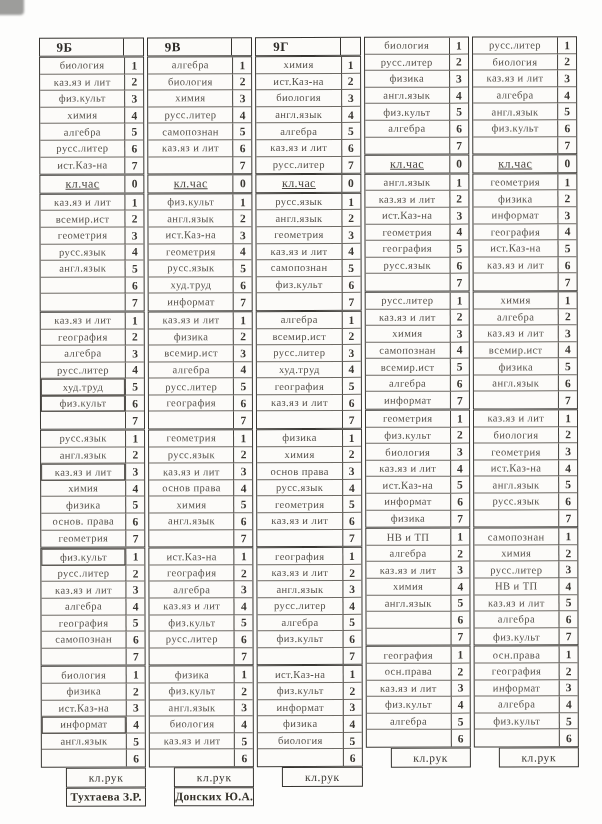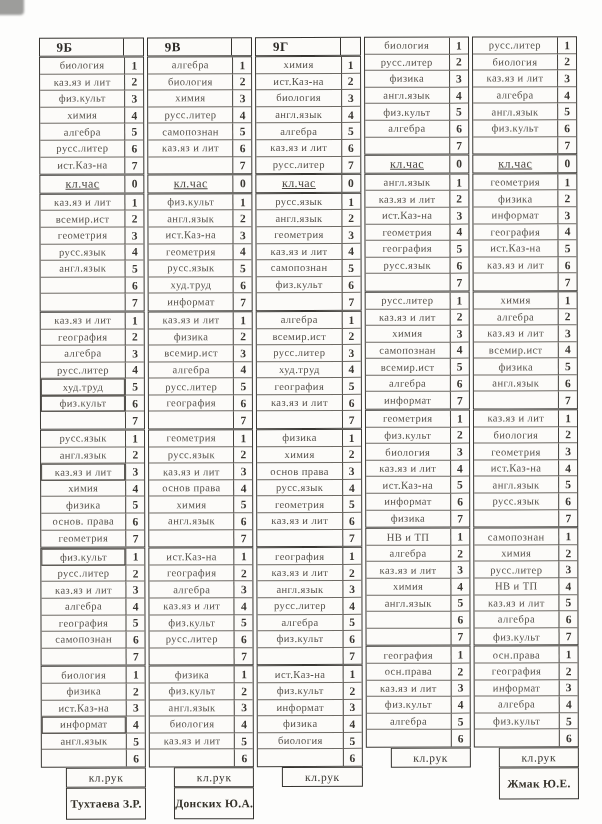--- a/index.html
+++ b/index.html
@@ -49,21 +49,21 @@
   }
   .row:last-child .sub,.row:last-child .num{border-bottom:none;}
   .sub.boxed{outline:1.4px solid #4c4944;outline-offset:-1px;}
   .klchas-label{font-size:12px;color:#4c4843;text-decoration:underline;}
   
   .wide{
     border:1.6px solid #35332f;box-sizing:border-box;background:#fcfbf9;
     display:flex;align-items:center;justify-content:center;margin-left:25px;
   }
   .klruk{height:19.6px;font-size:11.5px;color:#3b3833;letter-spacing:.6px;}
-  .teacher{height:32px;font-size:11.5px;font-weight:bold;color:#343129;letter-spacing:.3px;}
+  .teacher{height:19px;font-size:11.5px;font-weight:bold;color:#343129;letter-spacing:.3px;}
 </style>
 </head>
 <body>
 
 <div class="scan-artifact"></div>
 <div class="timetable">
     <div class="col-wrap col">
       <div class="hdr">
         <div class="hdr-name">9Б</div>
         <div class="hdr-num"></div>
@@ -994,15 +994,14 @@
         <div class="row">
           <div class="sub">физ.культ</div>
           <div class="num">5</div>
         </div>
         <div class="row">
           <div class="sub"></div>
           <div class="num">6</div>
         </div>
       </div>
       <div class="wide klruk">кл.рук</div>
-      <div class="wide teacher">Жмак Ю.Е.</div>
     </div>
   </div>
 
 </body></html>

